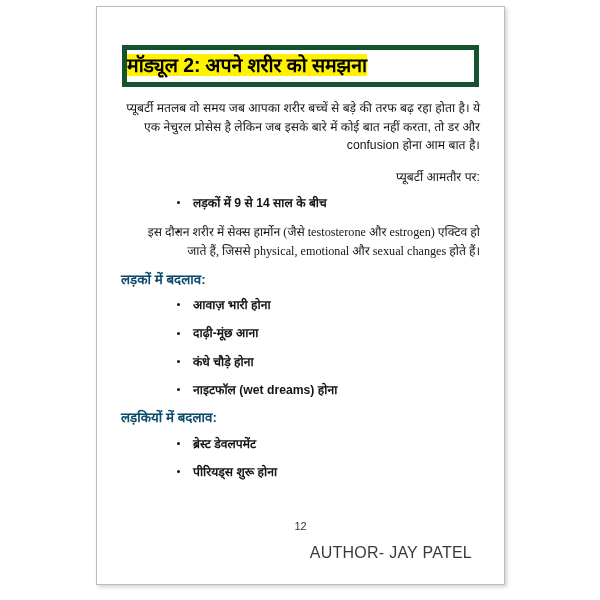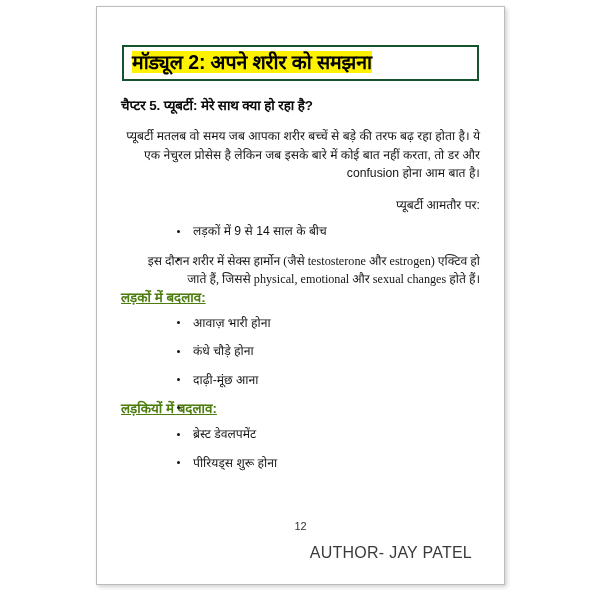--- a/index.html
+++ b/index.html
@@ -40,23 +40,23 @@
     top: 0;
     right: 0;
     bottom: 0;
     padding: 30px 24px 10px 24px;
     box-sizing: border-box;
   }
 
   
   .title-box {
     margin: 8px 1px 0 1px;
-    border: 2px solid #14532d;
+    border: 5px solid #14532d;
     box-sizing: border-box;
-    padding: 3px 4px 4px 8px;
+    padding: 3px 4px 4px 0;
     background: #ffffff;
   }
   .title-text {
     display: inline;
     font-family: "Liberation Sans", "DejaVu Sans", sans-serif;
     font-weight: bold;
     font-size: 19.5px;
     line-height: 1.28;
     color: #000000;
     background: #fff200;
@@ -93,20 +93,21 @@
     margin-left: 14px;
     margin-top: 0;
     font-family: Liberation Serif, serif;
   }
 
   
   ul.bullets {
     list-style: none;
     margin: 9px 0 0 0;
     padding: 0 0 0 72px;
+    font-weight: bold;
   }
   ul.bullets li {
     position: relative;
     font-size: 12.2px;
     line-height: 1.42;
     color: #141414;
     margin: 0 0 11px 0;
     padding-left: 0;
   }
   ul.bullets li:last-child {
@@ -117,26 +118,25 @@
     left: -16px;
     top: 0.52em;
     width: 3px;
     height: 3px;
     background: #141414;
     border-radius: 50%;
   }
 
   
   .section-heading {
-    margin: 0 0 0 0;
+    margin: 10px 0 0 0;
     font-weight: bold;
     font-size: 13.4px;
     line-height: 1.3;
-    color: #4d7c0f;
-    text-decoration: underline;
+    color: #0c4a6e;
   }
 
   
   .footer {
     position: absolute;
     left: 24px;
     right: 24px;
     bottom: 22px;
   }
   .page-number {
@@ -159,21 +159,20 @@
 
 <div id="page-root">
 
   <div class="paper">
     <div class="paper-inner">
 
       <div class="title-box">
         <span class="title-text">मॉड्यूल 2: अपने शरीर को समझना</span>
       </div>
 
-      <p class="chapter-heading">चैप्टर 5. प्यूबर्टी: मेरे साथ क्या हो रहा है?</p>
 
       <p class="body-para intro">प्यूबर्टी मतलब वो समय जब आपका शरीर बच्चें से बड़े की तरफ बढ़ रहा होता है। ये एक नेचुरल प्रोसेस है लेकिन जब इसके बारे में कोई बात नहीं करता, तो डर और confusion होना आम बात है।</p>
 
       <p class="body-para lead-in">प्यूबर्टी आमतौर पर:</p>
 
       <ul class="bullets">
         <li>
           <span class="bullet-dot"></span>
           <span>लड़कों में 9 से 14 साल के बीच</span>
         </li>
@@ -185,28 +184,29 @@
       <p class="body-para indented">इस दौरान शरीर में सेक्स हार्मोन (जैसे testosterone और estrogen) एक्टिव हो जाते हैं, जिससे physical, emotional और sexual changes होते हैं।</p>
 
       <p class="section-heading">लड़कों में बदलाव:</p>
       <ul class="bullets">
         <li>
           <span class="bullet-dot"></span>
           <span>आवाज़ भारी होना</span>
         </li>
         <li>
           <span class="bullet-dot"></span>
+          <span>दाढ़ी-मूंछ आना</span>
+        </li>
+        <li>
+          <span class="bullet-dot"></span>
           <span>कंधे चौड़े होना</span>
         </li>
         <li>
           <span class="bullet-dot"></span>
-          <span>दाढ़ी-मूंछ आना</span>
-        </li>
-        <li>
-          <span class="bullet-dot"></span>
+          <span>नाइटफॉल (wet dreams) होना</span>
         </li>
       </ul>
 
       <p class="section-heading">लड़कियों में बदलाव:</p>
       <ul class="bullets">
         <li>
           <span class="bullet-dot"></span>
           <span>ब्रेस्ट डेवलपमेंट</span>
         </li>
         <li>

